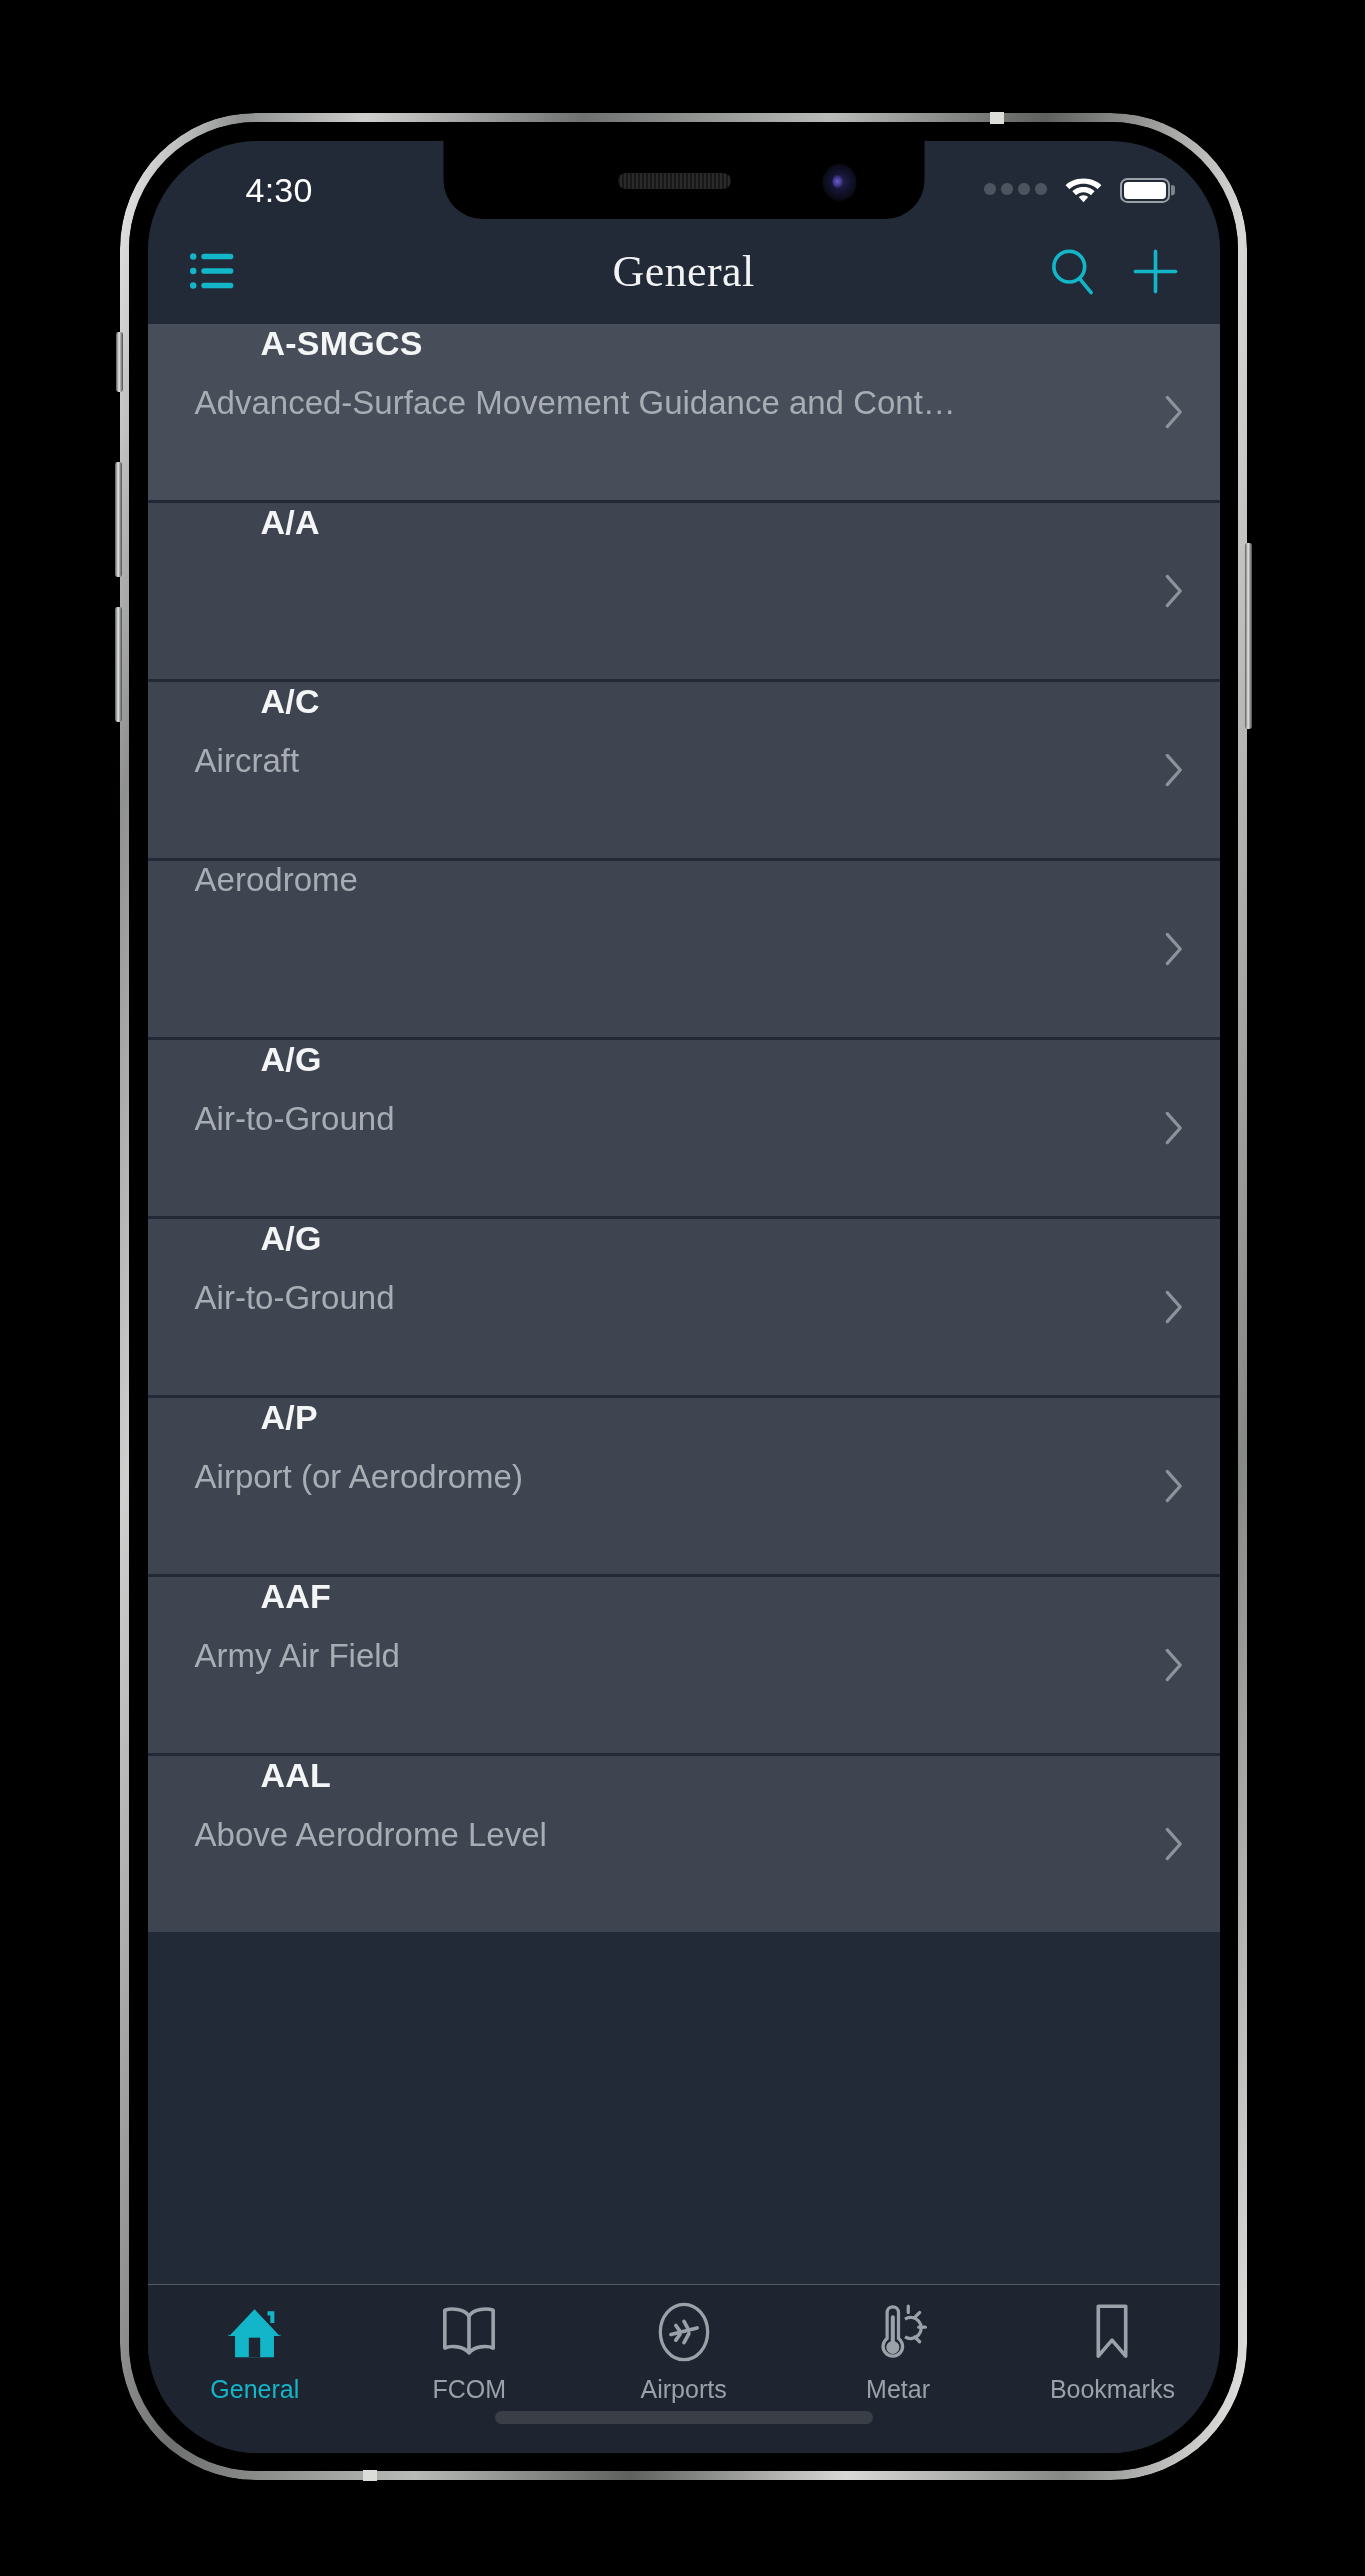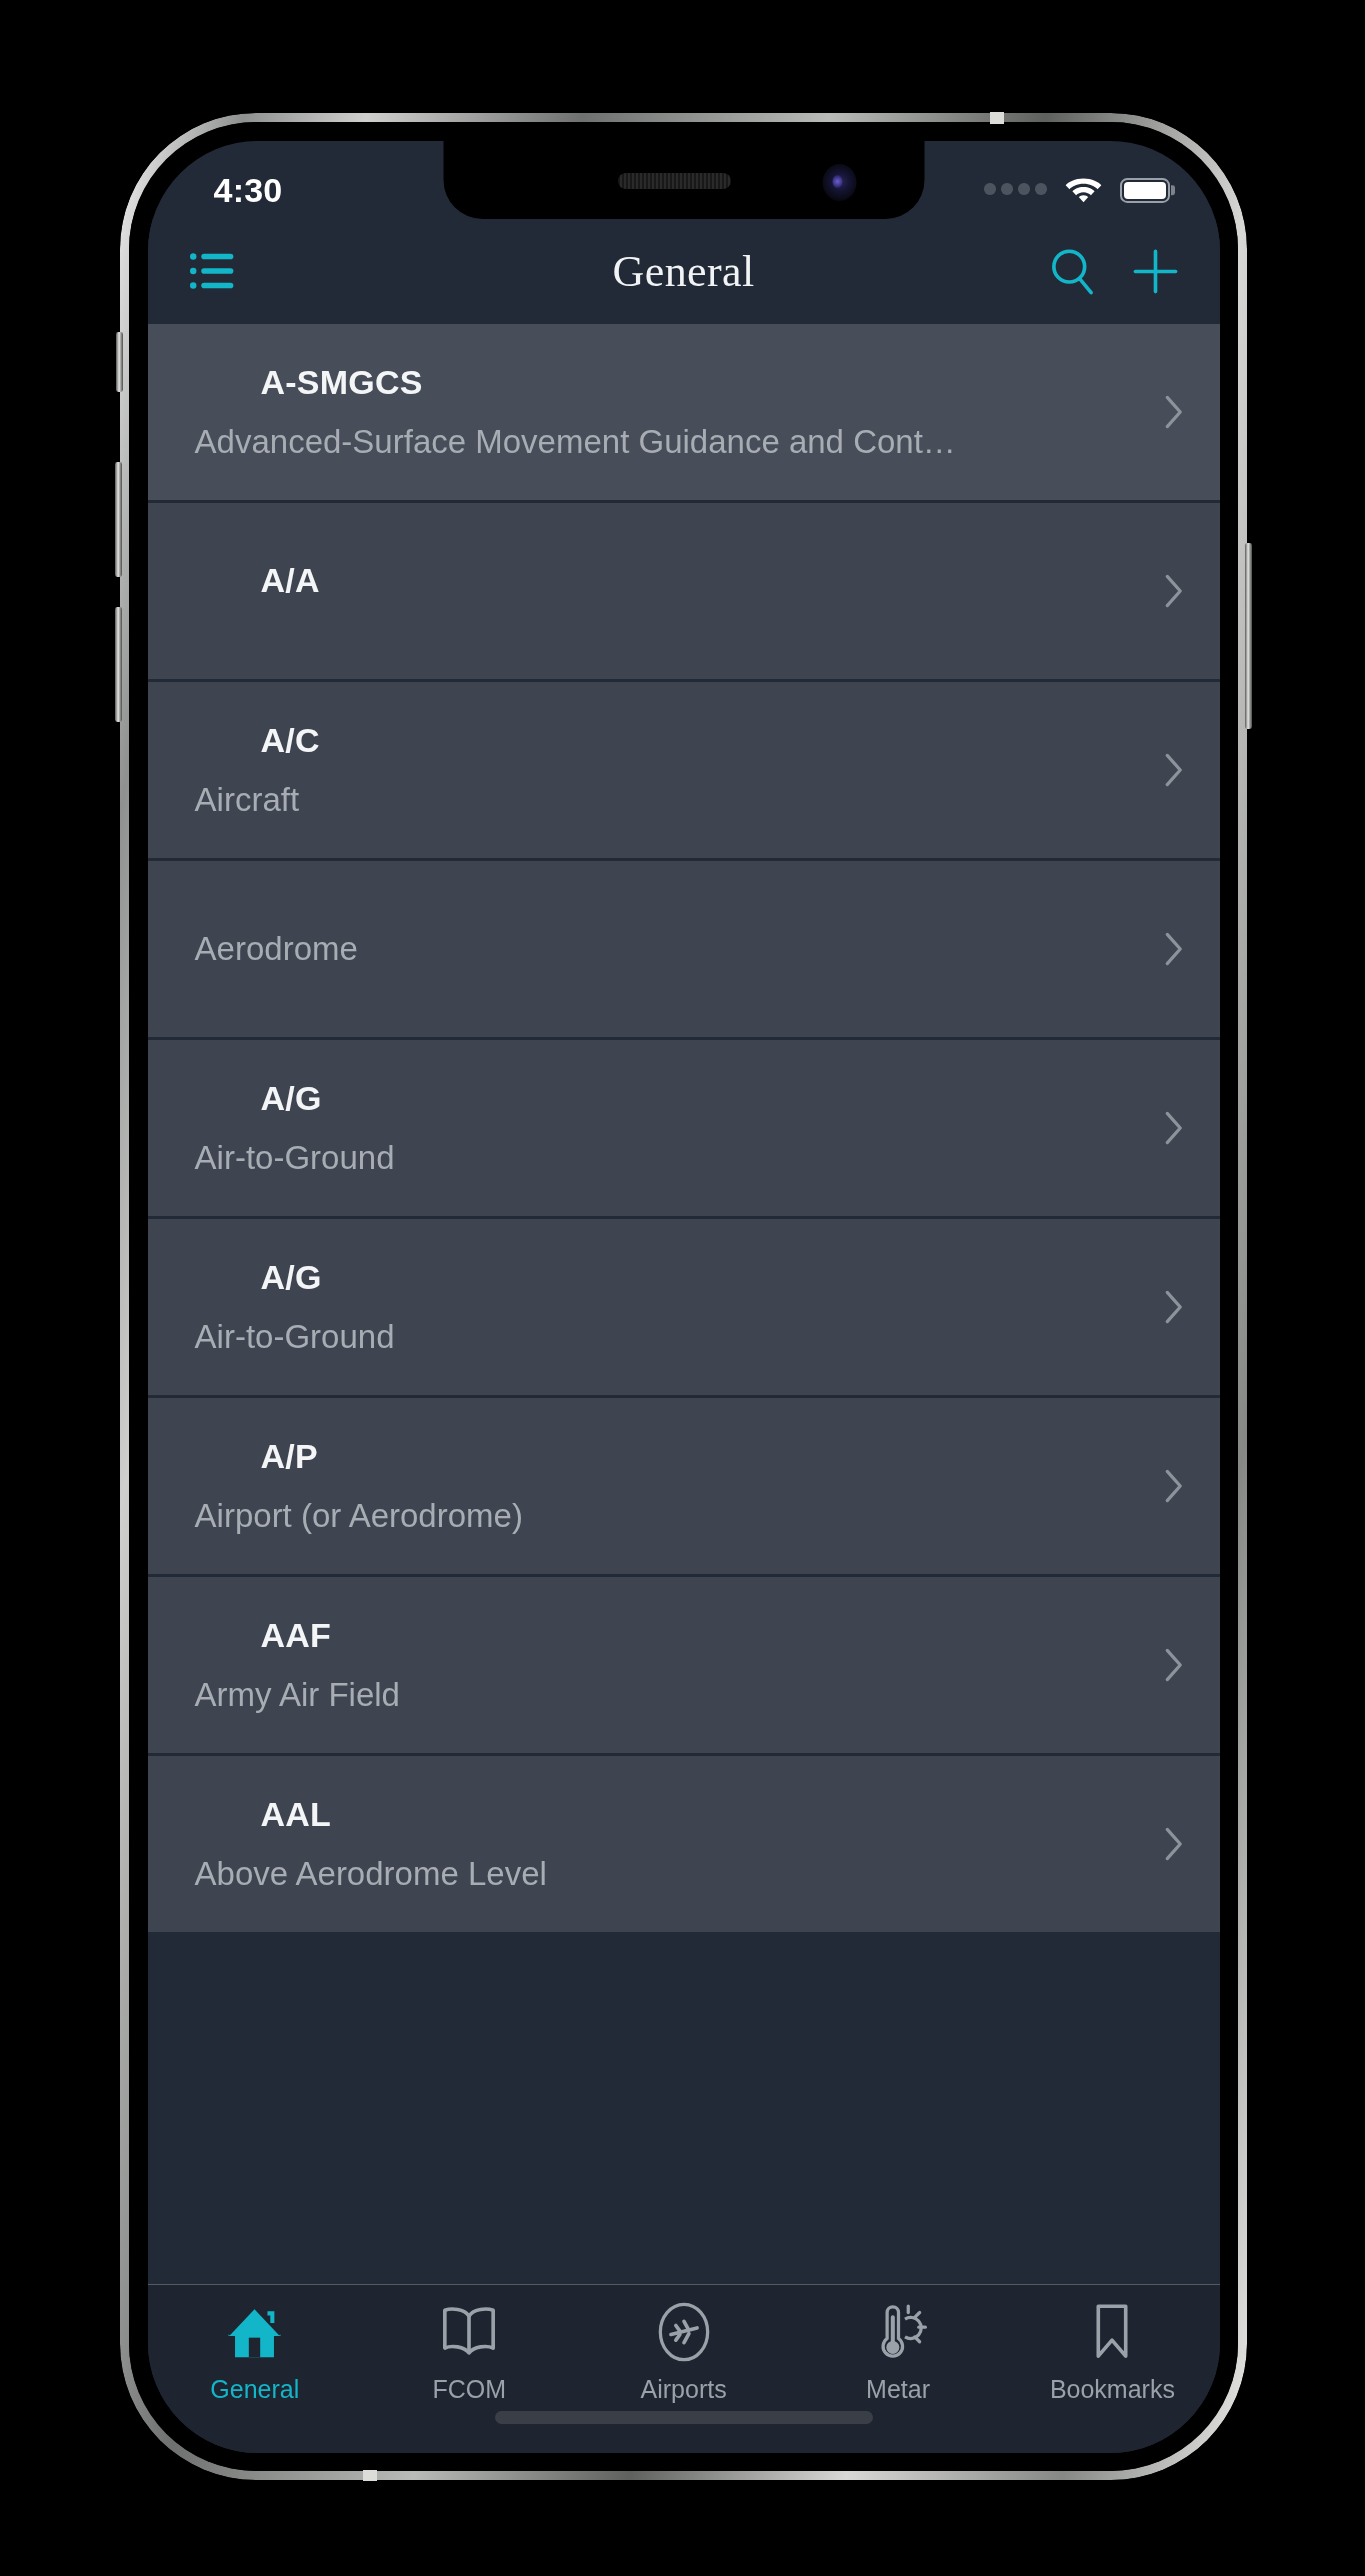--- a/index.html
+++ b/index.html
@@ -94,22 +94,23 @@
   }
 
   
   #status-bar{
     position:absolute; top:0; left:0; right:0; height:78px;
     display:flex; align-items:center; justify-content:space-between;
     padding:21px 50px 0 66px;
     z-index:30;
   }
   #status-time{
-    color:#fff; font-size:34px; font-weight:700;
+    color:#fff; font-size:34px; font-weight:400;
     letter-spacing:0.2px;
+    margin-left:32px;
   }
   #status-right{ display:flex; align-items:center; gap:18px; }
   #signal-dots{ display:flex; align-items:flex-end; gap:5.7px; padding-bottom:2.4px; }
   #signal-dots span{
     width:11.3px; height:11.3px; border-radius:50%;
     background:#4c545f; display:block;
   }
   #wifi-icon{ width:37px; height:27.6px; }
   #battery-icon{
     position:relative;
@@ -159,21 +160,21 @@
     top:183px; left:0; right:0; bottom:169px;
     background:#232a37;
     overflow:hidden;
   }
   .list-row{
     position:relative;
     height:179px;
     background:#3e4450;
     border-bottom:3.2px solid #232a37;
     padding:0 46px 0 0;
-    display:flex; flex-direction:column; justify-content:center;
+    display:flex; flex-direction:column; justify-content:flex-start;
     cursor:pointer;
   }
   .row-term{
     color:#f4f5f6;
     font-size:34px; font-weight:bold;
     padding-left:113px;
     margin-bottom:21px;
     letter-spacing:0.2px;
   }
   .row-def{

